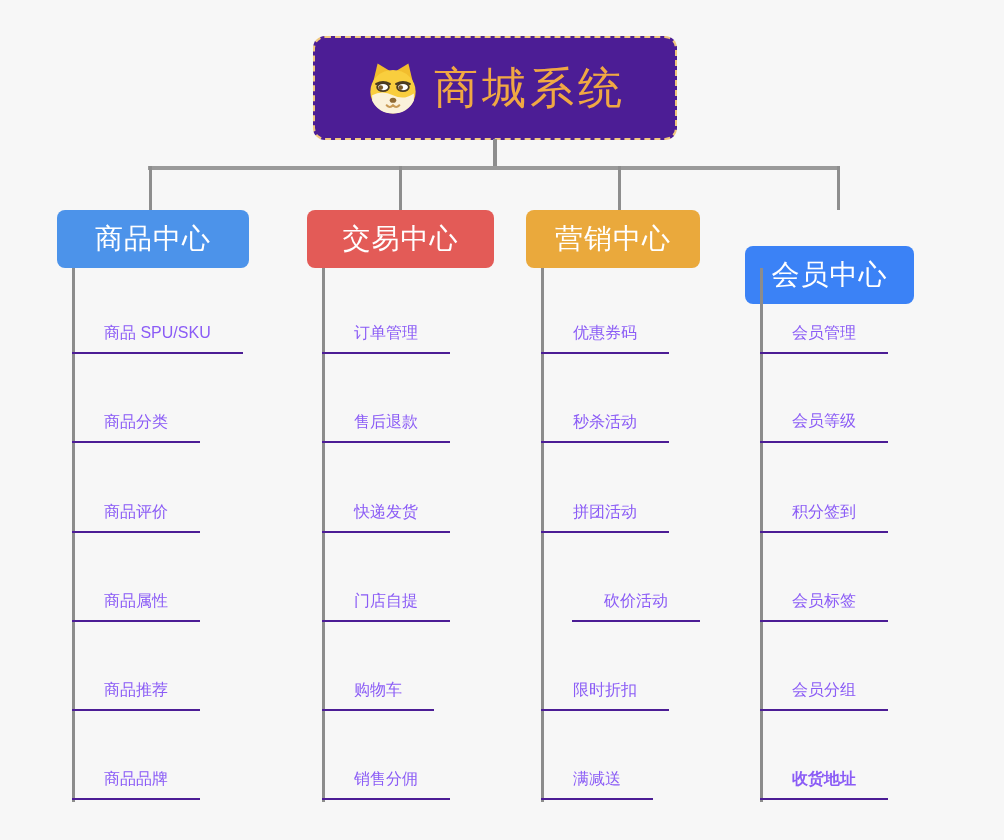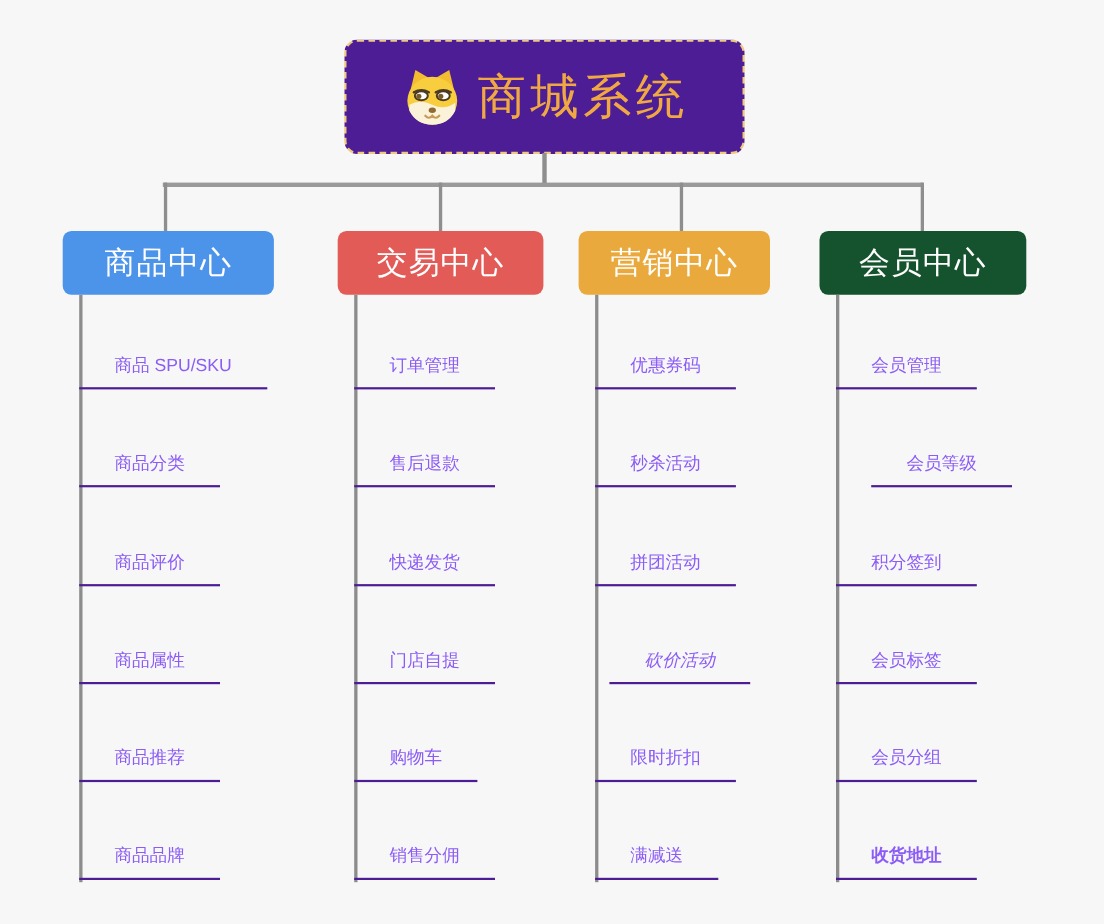--- a/index.html
+++ b/index.html
@@ -109,30 +109,30 @@
         <div class="sub-item" style="left: 322px; top: 764px;">销售分佣</div>
       </div>
 
   <div>
     <div class="line drop" style="left: 617.5px;"></div>
     <div class="branch-header" style="left: 526px; width: 174px; background: rgb(234, 169, 60);">营销中心</div>
     <div class="line vline" style="left: 541px;"></div>
   <div class="sub-item" style="left: 541px; top: 318px;">优惠券码</div>
         <div class="sub-item" style="left: 541px; top: 407px;">秒杀活动</div>
         <div class="sub-item" style="left: 541px; top: 497px;">拼团活动</div>
-        <div class="sub-item" style="left: 554px; top: 586px; font-style: italic;">砍价活动</div>
+        <div class="sub-item" style="left: 572px; top: 586px;">砍价活动</div>
         <div class="sub-item" style="left: 541px; top: 675px;">限时折扣</div>
         <div class="sub-item" style="left: 541px; top: 764px;">满减送</div>
       </div>
 
   <div>
     <div class="line drop" style="left: 836.5px;"></div>
-    <div class="branch-header" style="left: 745px; width: 188px; background: #14532d;">会员中心</div>
+    <div class="branch-header" style="left: 745px; width: 169px; background: #3b82f6; margin-top: 36px;">会员中心</div>
     <div class="line vline" style="left: 760px;"></div>
   <div class="sub-item" style="left: 760px; top: 318px;">会员管理</div>
-        <div class="sub-item" style="left: 792px; top: 407px; font-family: Liberation Mono, monospace;">会员等级</div>
+        <div class="sub-item" style="left: 760px; top: 407px; font-family: Liberation Mono, monospace;">会员等级</div>
         <div class="sub-item" style="left: 760px; top: 497px;">积分签到</div>
         <div class="sub-item" style="left: 760px; top: 586px;">会员标签</div>
         <div class="sub-item" style="left: 760px; top: 675px;">会员分组</div>
         <div class="sub-item" style="left: 760px; top: 764px; font-weight: bold;">收货地址</div>
       </div>
 </div>
 </div>
 
 </body></html>

